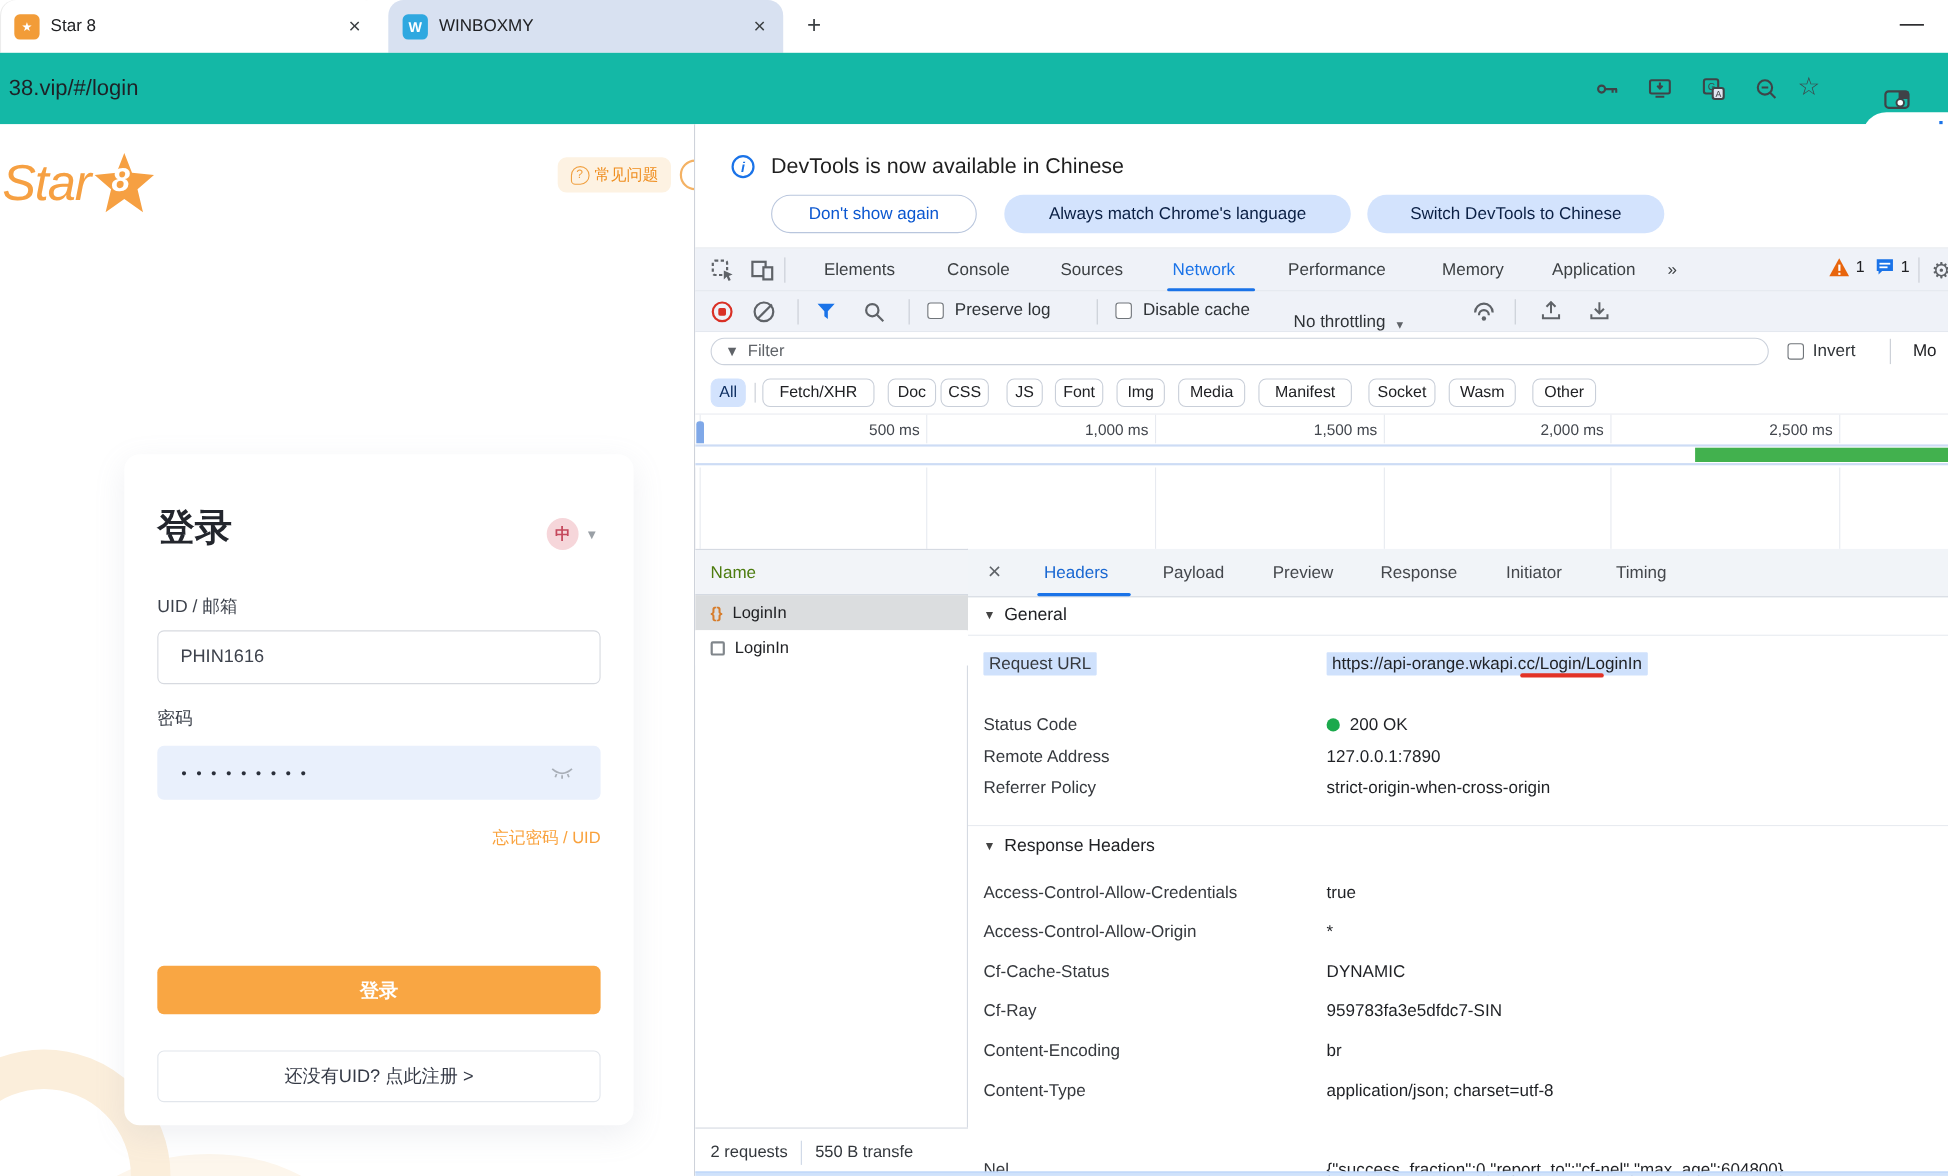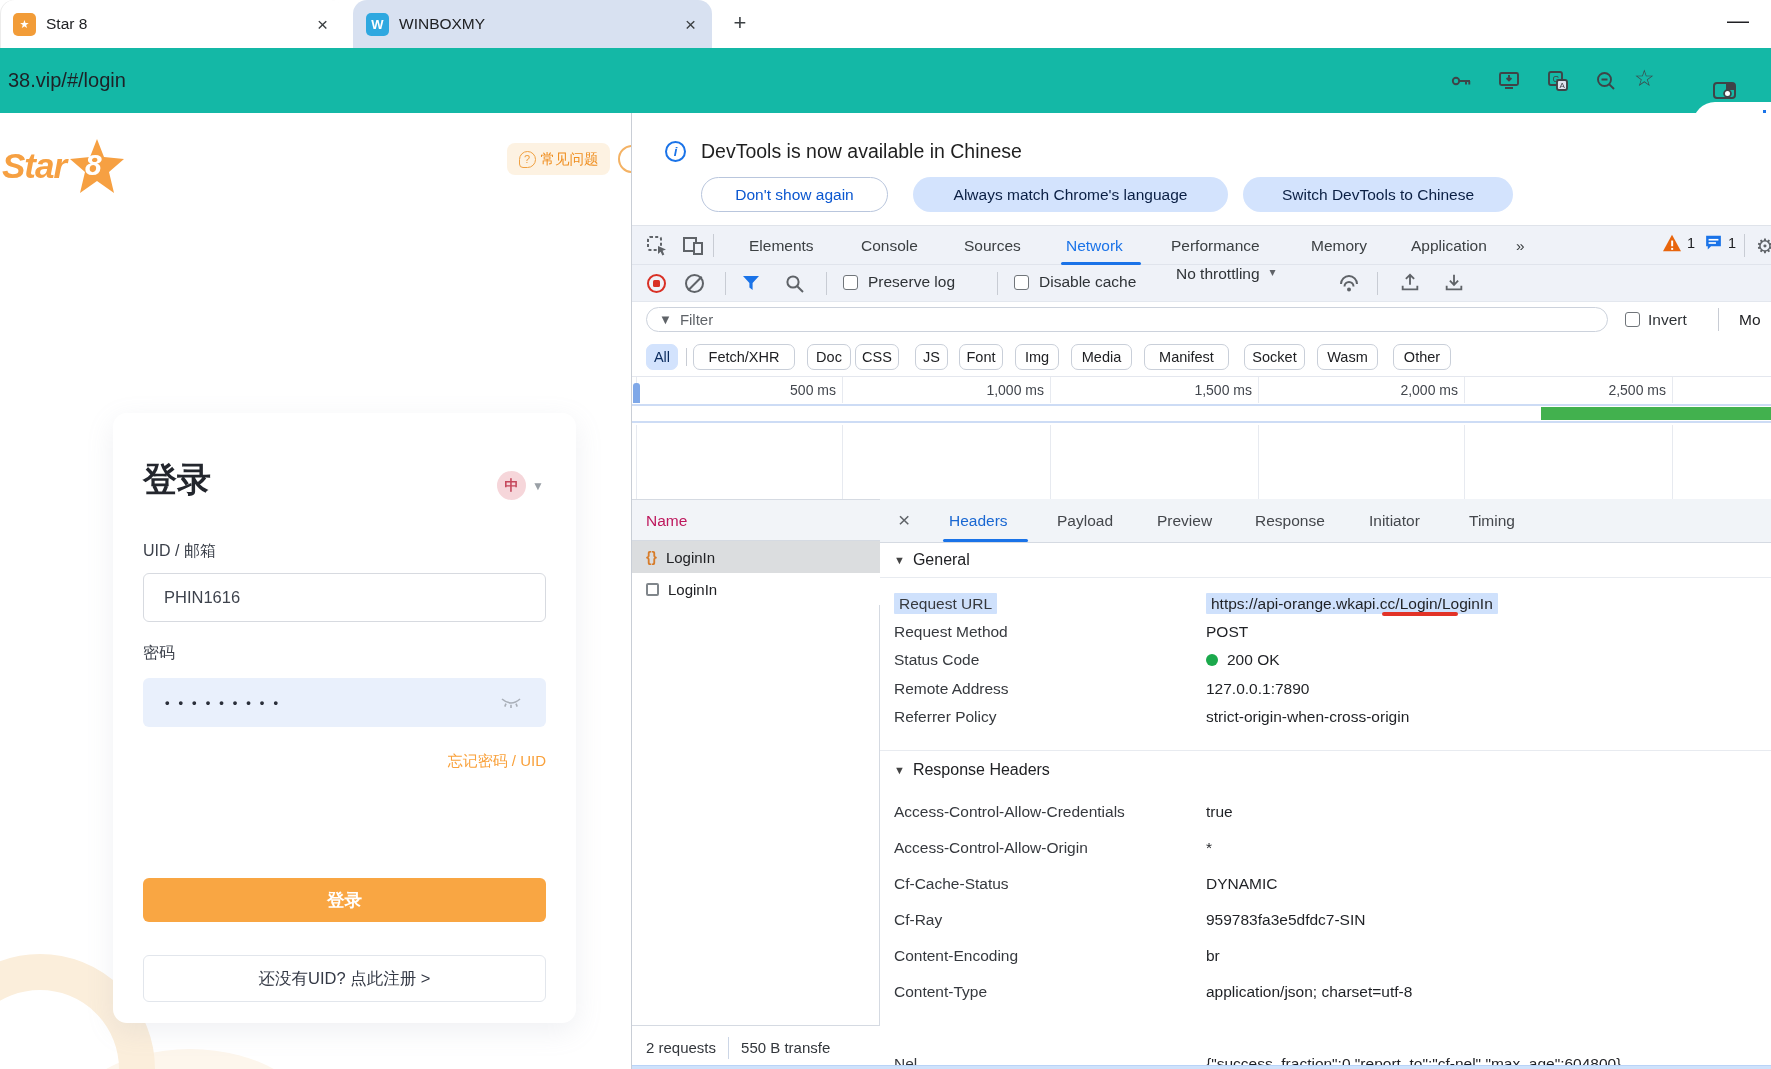--- a/index.html
+++ b/index.html
@@ -23,21 +23,21 @@
   #urlbar { position:absolute; left:0; top:48px; width:1771px; height:65px; background:#14b8a6; }
   #url-text { position:absolute; left:8px; top:0; height:65px; line-height:65px; font-size:20px; color:#1e2126; }
   .omni-ic { position:absolute; top:21px; width:24px; height:24px; color:#3f4347; }
   #star-ic { font-size:23px; line-height:24px; }
   #omni-pill { position:absolute; left:1693px; top:54px; width:78px; height:44px; background:#fff; border-radius:22px 0 0 22px; }
   #caret-blue { position:absolute; left:1763px; top:62px; width:3px; height:30px; background:#1a73e8; }
 
   
   #page { position:absolute; left:0; top:113px; width:631px; height:956px; background:#fff; overflow:hidden; }
   #logo { position:absolute; left:2px; top:25px; height:56px; display:flex; align-items:center; }
-  #logo-text { font-size:35px; font-weight:700; font-style:italic; color:#f6a042; letter-spacing:-1px;text-align:center; }
+  #logo-text { font-size:46px; font-weight:400; font-style:italic; color:#f6a042; letter-spacing:-1px;text-align:center; }
   #logo-star { position:relative; width:58px; height:58px; margin-left:2px; }
   #logo-star svg { position:absolute; left:0; top:0; }
   #logo-star .eight { position:absolute; left:17px; top:11px; font-size:30px; font-weight:800; font-style:italic; color:#fff; }
   #faq-badge { position:absolute; left:507px; top:30px; width:103px; height:32px; background:#fdf2e2; border-radius:8px; display:flex; align-items:center; justify-content:center; gap:5px; }
   #faq-ic { width:17px; height:17px; border:1.6px solid #f0a040; border-radius:50% 50% 50% 4px; color:#f0a040; font-size:11px; line-height:14px; text-align:center; }
   #faq-label { color:#ef8e1f; font-size:14.5px; white-space:nowrap; }
   #faq-ring { position:absolute; left:618px; top:32px; width:28px; height:28px; border:2px solid #f4b264; border-radius:50%; }
   #deco-ring { position:absolute; left:-75px; bottom:-115px; width:230px; height:230px; border:36px solid #fbeedb; border-radius:50%; }
   #deco-ring2 { position:absolute; left:60px; bottom:-150px; width:260px; height:170px; background:#fdf6ec; border-radius:50%; }
 
@@ -77,21 +77,21 @@
   #gear-ic { position:absolute; left:1124px; top:8px; font-size:20px; color:#5f6368; }
 
   
   #dt-toolbar { position:absolute; left:0; top:152px; width:1140px; height:37px; background:#eff2f8; border-bottom:1px solid #e3e7ee; }
   #rec-btn { position:absolute; left:15px; top:9px; width:19px; height:19px; border:2.6px solid #d93025; border-radius:50%; }
   #rec-btn .sq { position:absolute; left:3.5px; top:3.5px; width:7px; height:7px; background:#d93025; border-radius:1.5px; }
   #clear-btn { position:absolute; left:53px; top:9px; width:19px; height:19px; border:2px solid #5f6368; border-radius:50%; }
   #clear-btn .sl { position:absolute; left:7px; top:-2px; width:2px; height:19px; background:#5f6368; transform:rotate(45deg); }
   .cbx { width:15px; height:15px; border:1.7px solid #70757a; border-radius:3px; background:#fff; }
   .tlabel { font-size:15.5px; color:#2f3337; white-space:nowrap; }
-  #throttle { position:absolute; left:544px; top:0; height:37px; display:flex; align-items:flex-start; gap:10px; }
+  #throttle { position:absolute; left:544px; top:0; height:37px; display:flex; align-items:flex-end; gap:10px; }
   .ticon { position:absolute; top:7px; }
 
   
   #filter-row { position:absolute; left:0; top:189px; width:1140px; height:35px; background:#fff; }
   #filter-pill { position:absolute; left:14px; top:5px; width:962px; height:25px; border:1px solid #ccd2dc; border-radius:14px; display:flex; align-items:center; gap:8px; padding-left:12px; }
   #filter-funnel { color:#5f6368; font-size:13px; }
   #filter-ph { font-size:15px; color:#5f6368; }
   #invert-wrap { position:absolute; left:993px; top:0; height:35px; display:flex; align-items:center; gap:8px; }
   #more-cut { position:absolute; left:1107px; top:0; height:35px; line-height:35px; font-size:15.5px; color:#202124; }
 
@@ -104,21 +104,21 @@
   #ruler { position:absolute; left:0; top:264px; width:1140px; height:26px; background:#fff; }
   .rlabel { position:absolute; top:0; width:100px; height:26px; line-height:26px; text-align:right; font-size:14px; color:#42464d; }
   .gline { position:absolute; top:264px; width:1px; height:122px; background:#e7eaf0; }
   #scroll-handle { position:absolute; left:1px; top:270px; width:7px; height:28px; background:#7fa8e8; border-radius:3px; }
   #ov-strip { position:absolute; left:0; top:290px; width:1140px; height:22px; background:#fff; }
   #ov-strip .hl { position:absolute; left:0; width:1140px; height:2px; background:#cddcf5; }
   #green-bar { position:absolute; left:909px; top:4px; width:231px; height:13px; background:#42b14e; }
 
   
   #name-col { position:absolute; left:0; top:386px; width:248px; height:570px; border-right:1px solid #d5dae2; background:#fff; }
-  #name-head { position:absolute; left:0; top:0; width:248px; height:42px; background:#f2f4f8; border-top:1px solid #d5dae2; border-bottom:1px solid #d5dae2; line-height:42px; padding-left:14px; font-size:15.5px; color:#be185d; }
+  #name-head { position:absolute; left:0; top:0; width:248px; height:42px; background:#f2f4f8; border-top:1px solid #d5dae2; border-bottom:1px solid #d5dae2; line-height:42px; padding-left:14px; font-size:15.5px; color:#4d7c0f; }
   .req-row { position:absolute; left:0; width:248px; height:32px; display:flex; align-items:center; gap:9px; padding-left:14px; font-size:15px; color:#202124; }
   #req1 { top:42px; background:#dbdddf; }
   #req2 { top:74px; background:#fff; }
   #json-ic { color:#d77c2a; font-weight:bold; font-size:14px; }
   #sq-ic { width:13px; height:13px; border:2px solid #80868b; border-radius:2px; }
   #status-bar { position:absolute; left:0; top:526px; width:248px; height:44px; border-top:1px solid #d5dae2; background:#fff; display:flex; align-items:center; gap:12px; padding-left:14px; overflow:hidden; }
   #status-bar .sdiv { width:1px; height:22px; background:#ccd6e6; flex:0 0 auto; }
   #status-bar span { font-size:15px; color:#33373c; white-space:nowrap; }
 
   
@@ -436,24 +436,20 @@
       <div class="sec-title" style="top:52px">
         <span class="tri">▼</span><span>General</span>
       </div>
       <div class="hdr-div" style="top:78px"></div>
 
       <div class="kv" style="top:91px">
         <span class="k"><span class="hl-blue">Request URL</span></span>
         <span class="v"><span class="hl-blue">https://api-orange.wkapi.cc/Login/LoginIn</span></span>
       </div>
       <div id="red-underline"></div>
-      <div class="kv" style="top:119px">
-        <span class="k">Request Method</span>
-        <span class="v">POST</span>
-      </div>
       <div class="kv" style="top:147px">
         <span class="k">Status Code</span>
         <span class="v"><span id="status-dot"></span><span>200 OK</span></span>
       </div>
       <div class="kv" style="top:176px">
         <span class="k">Remote Address</span>
         <span class="v">127.0.0.1:7890</span>
       </div>
       <div class="kv" style="top:204px">
         <span class="k">Referrer Policy</span>

